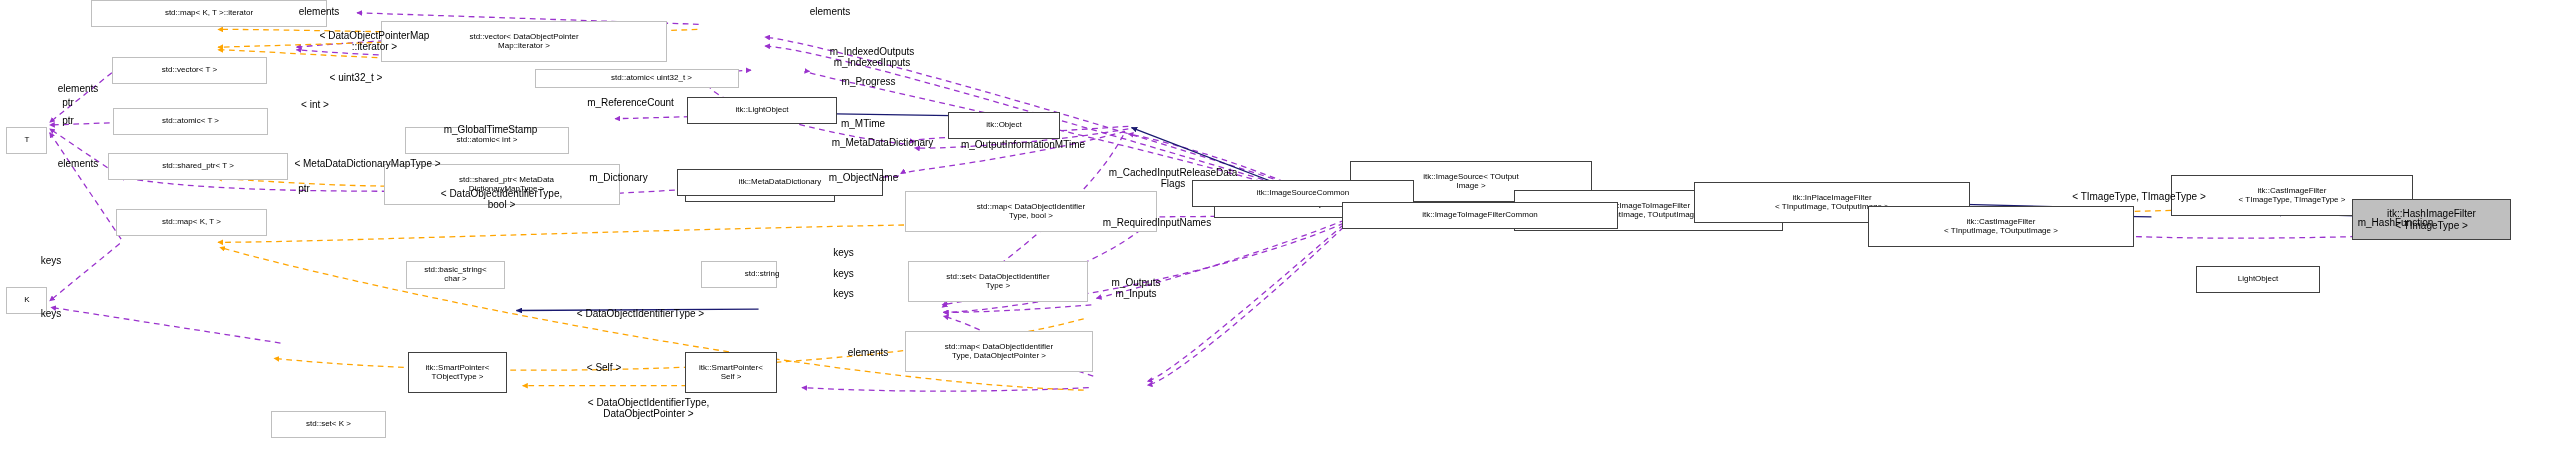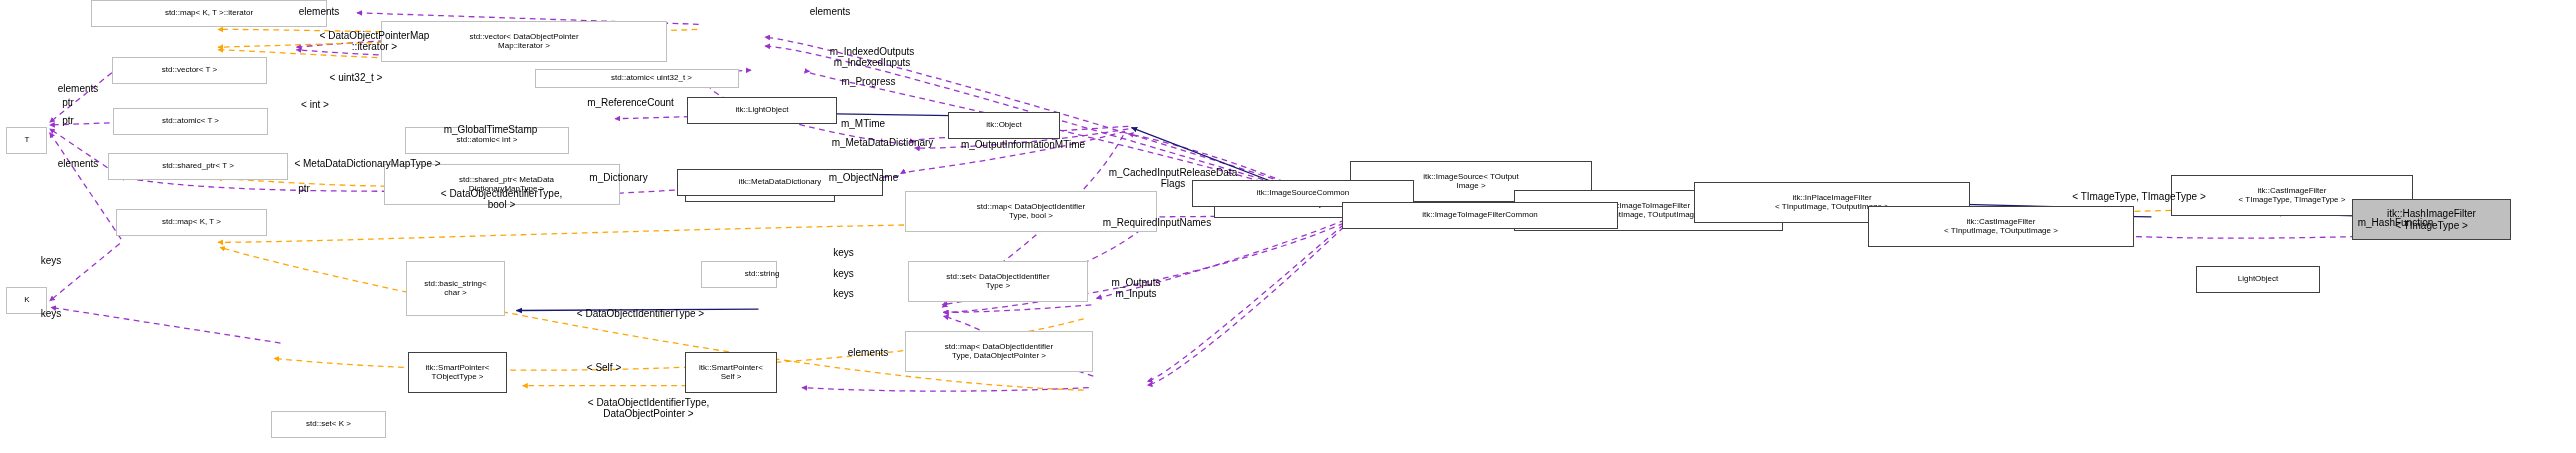--- a/index.html
+++ b/index.html
@@ -214,21 +214,21 @@
 &lt; TInputImage, TOutputImage &gt;</div>
       <div class="node cls" style="left: 2171px; top: 175px; width: 242px; height: 41px;">itk::CastImageFilter
 &lt; TImageType, TImageType &gt;</div>
       <div class="node focus" style="left: 2352px; top: 199px; width: 159px; height: 41px;">itk::HashImageFilter
 &lt; TImageType &gt;</div>
       <div class="node cls" style="left: 2196px; top: 266px; width: 124px; height: 27px;">LightObject</div>
       <div class="node stl" style="left: 905px; top: 191px; width: 252px; height: 41px;">std::map&lt; DataObjectIdentifier
 Type, bool &gt;</div>
       <div class="node stl" style="left: 116px; top: 209px; width: 151px; height: 27px;">std::map&lt; K, T &gt;</div>
       <div class="node stl" style="left: 6.4px; top: 127px; width: 41px; height: 27px;">T</div>
-      <div class="node stl" style="left: 406px; top: 261px; width: 99px; height: 55px;">std::basic_string&lt;
+      <div class="node stl" style="left: 406px; top: 261px; width: 99px; height: 28px;">std::basic_string&lt;
 char &gt;</div>
       <div class="node stl" style="left: 701px; top: 261px; width: 76px; height: 27px; padding-left: 48px;">std::string</div>
       <div class="node stl" style="left: 908px; top: 261px; width: 180px; height: 41px;">std::set&lt; DataObjectIdentifier
 Type &gt;</div>
       <div class="node stl" style="left: 905px; top: 331px; width: 188px; height: 41px;">std::map&lt; DataObjectIdentifier
 Type, DataObjectPointer &gt;</div>
       <div class="node cls" style="left: 408px; top: 352px; width: 99px; height: 41px;">itk::SmartPointer&lt;
 TObjectType &gt;</div>
       <div class="node cls" style="left: 685px; top: 352px; width: 92px; height: 41px;">itk::SmartPointer&lt;
 Self &gt;</div>

